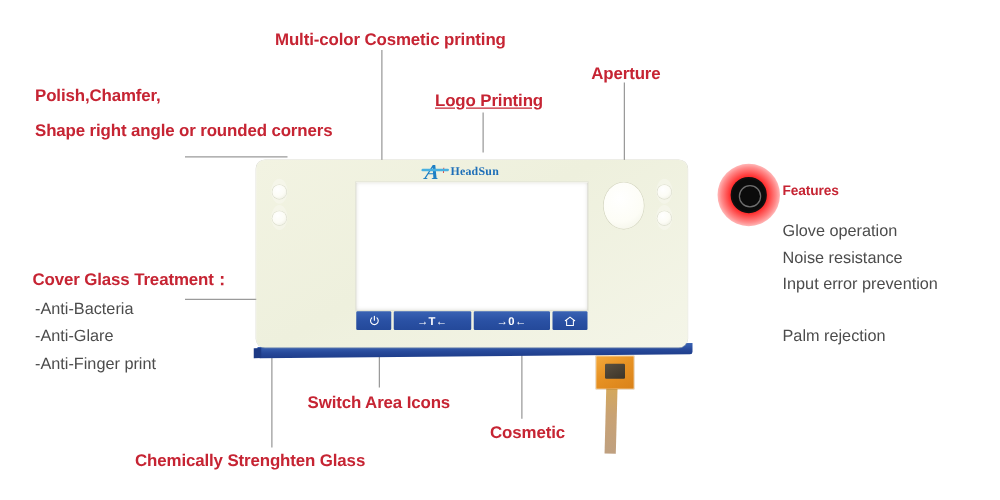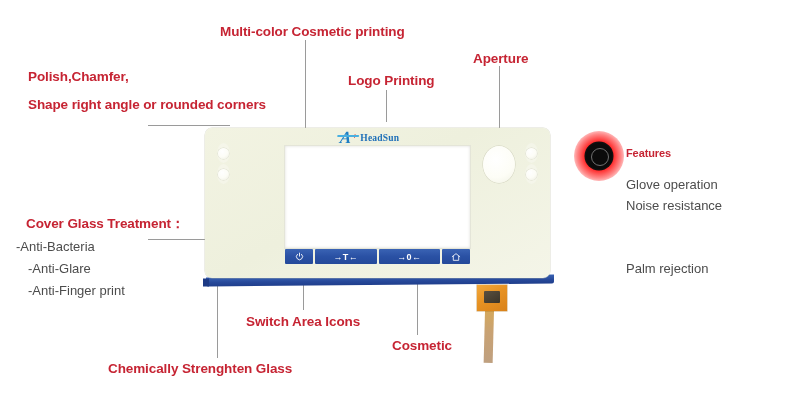--- a/index.html
+++ b/index.html
@@ -257,40 +257,41 @@
 
     </div>
   </div>
 
   <div id="fpc-tail"></div>
   <div id="fpc-head">
     <div id="fpc-chip"></div>
   </div>
 
   <div class="lbl" style="left:220px;top:23px;">Multi-color Cosmetic printing</div>
-  <div class="lbl" style="left:348px;top:72px;">Logo Printing</div>
+  <div class="lbl" style="left:348px;top:72px;text-decoration:underline;">Logo Printing</div>
   <div class="lbl" style="left:473px;top:50px;">Aperture</div>
 
   <div class="lbl" style="left:28px;top:68px;">Polish,Chamfer,</div>
   <div class="lbl" style="left:28px;top:96px;">Shape right angle or rounded corners</div>
 
   <div class="lbl" style="left:26px;top:215px;">Cover Glass Treatment：</div>
-  <div class="sub" style="left:16px;top:237px;">-Anti-Bacteria</div>
+  <div class="sub" style="left:28px;top:237px;">-Anti-Bacteria</div>
   <div class="sub" style="left:28px;top:259px;">-Anti-Glare</div>
   <div class="sub" style="left:28px;top:281px;">-Anti-Finger print</div>
 
   <div class="lbl" style="left:108px;top:360px;">Chemically Strenghten Glass</div>
   <div class="lbl" style="left:246px;top:313px;">Switch Area Icons</div>
   <div class="lbl" style="left:392px;top:337px;">Cosmetic</div>
 
   <div id="feature-bullet">
     <div class="glow"></div>
     <div class="dot"></div>
     <div class="ring"></div>
   </div>
 
   <div class="lbl" style="left:626px;top:145px;font-size:11px;">Features</div>
 
   <div class="sub" style="left:626px;top:196px;">Noise resistance</div>
   <div class="sub" style="left:626px;top:175px;">Glove operation</div>
+  <div class="sub" style="left:626px;top:217px;">Input error prevention</div>
   <div class="sub" style="left:626px;top:259px;">Palm rejection</div>
 
 </div>
 
 </body></html>

